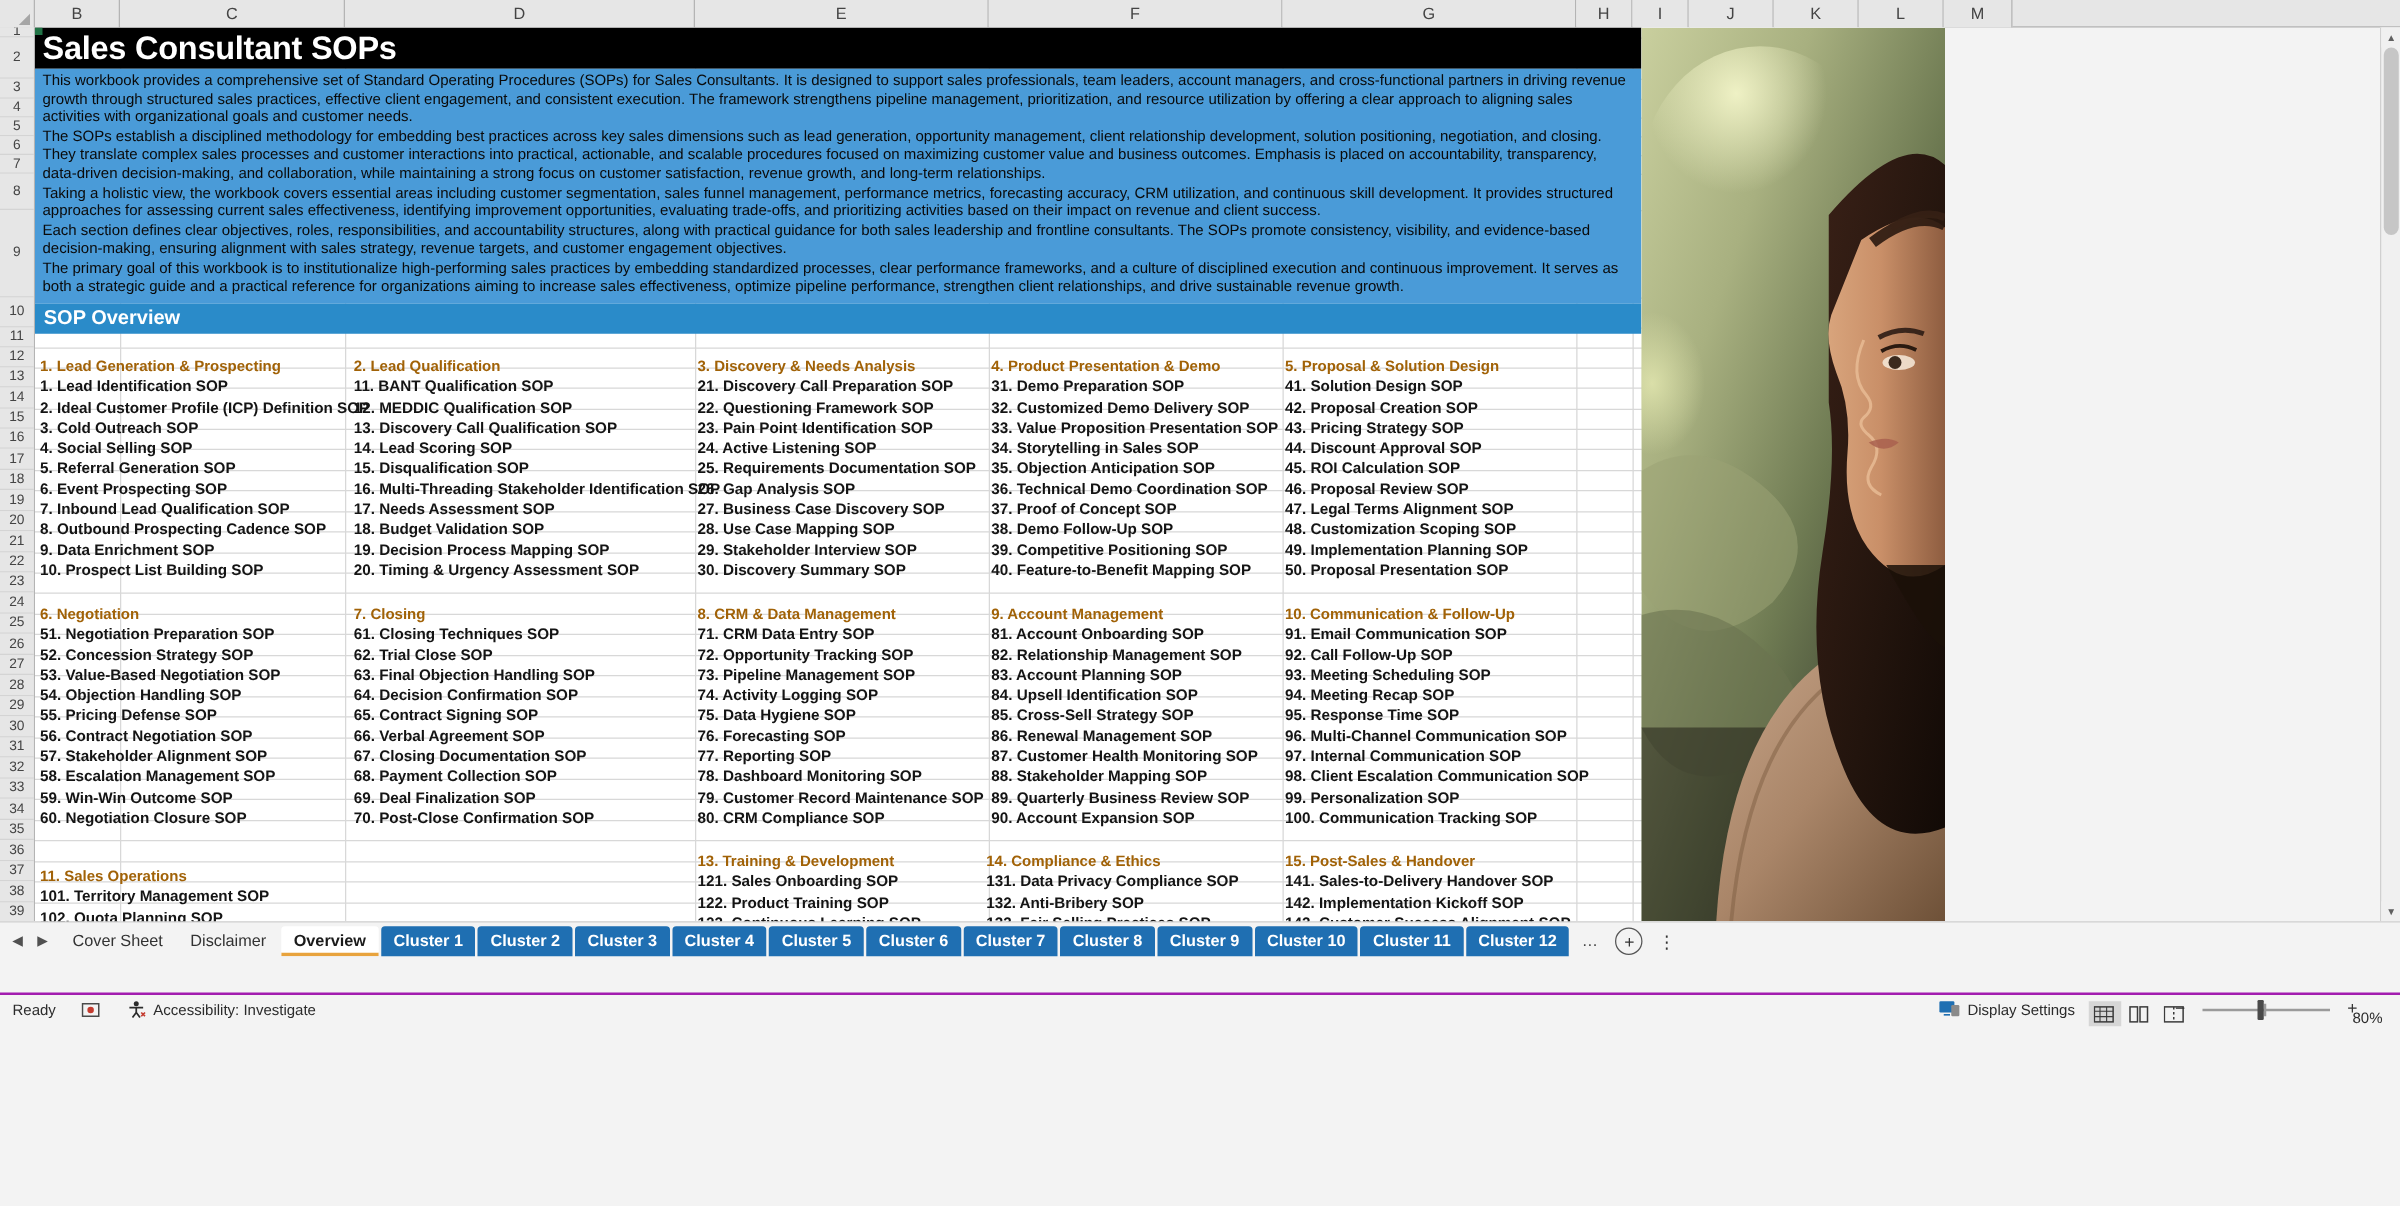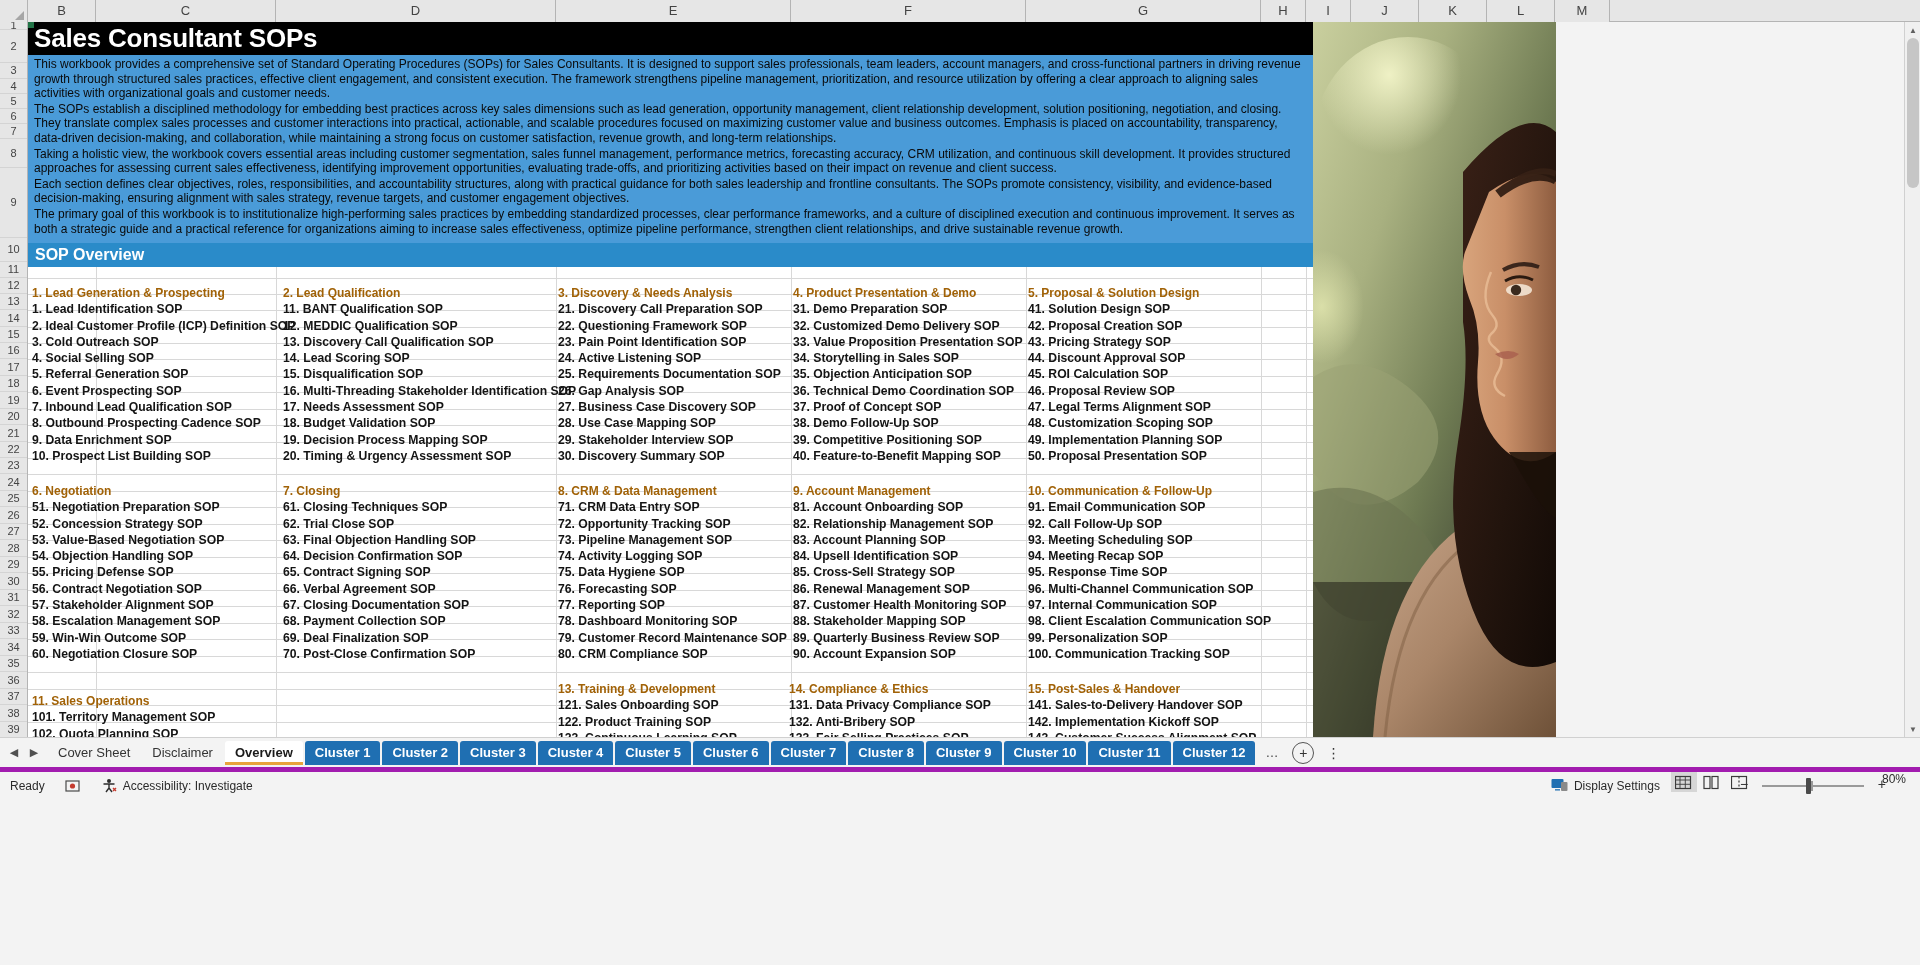--- a/index.html
+++ b/index.html
@@ -192,25 +192,25 @@
   .plus-btn {
     width: 22px; height: 22px; border-radius: 50%;
     border: 1.5px solid #555; color: #333;
     display: flex; align-items: center; justify-content: center;
     font-size: 14px; margin: 0 6px;
   }
   .vdots { color: #333; font-size: 14px; padding: 0 6px; letter-spacing: 1px; }
 
   
   .statusbar {
-    position: absolute; left: 0; top: 767px;
+    position: absolute; left: 0; top: 794px;
     width: 1920px; height: 27px;
     background: #f3f3f3;
-    border-top: 5px solid #a21caf;
-    display: flex; align-items: flex-start;
+    border-top: 2px solid #a21caf;
+    display: flex; align-items: flex-end;
     font-size: 12px; color: #2b2b2b;
   }
   .sb-item { display: flex; align-items: center; gap: 6px; padding: 0 10px; height: 27px; }
   .sb-spacer { flex: 1; }
   .view-btn {
     width: 26px; height: 20px;
     display: flex; align-items: center; justify-content: center;
     margin: 0 1px;
   }
   .view-btn.sel { background: #d6d6d6; }

